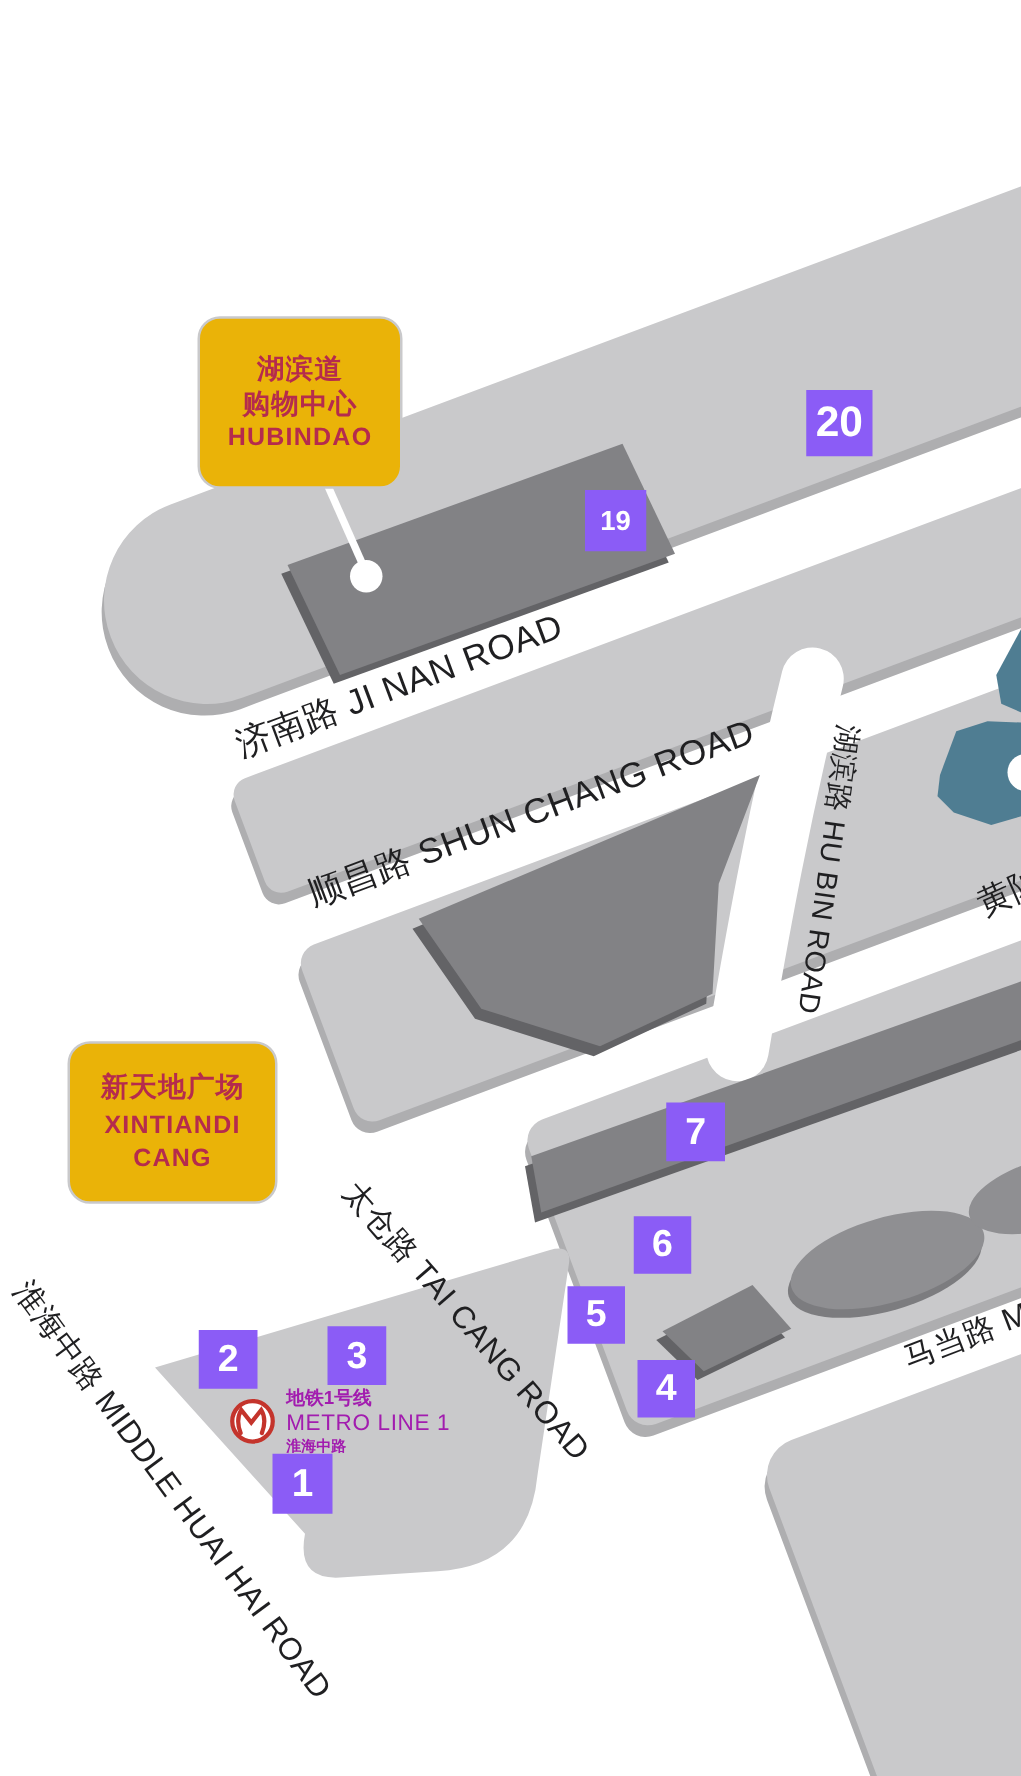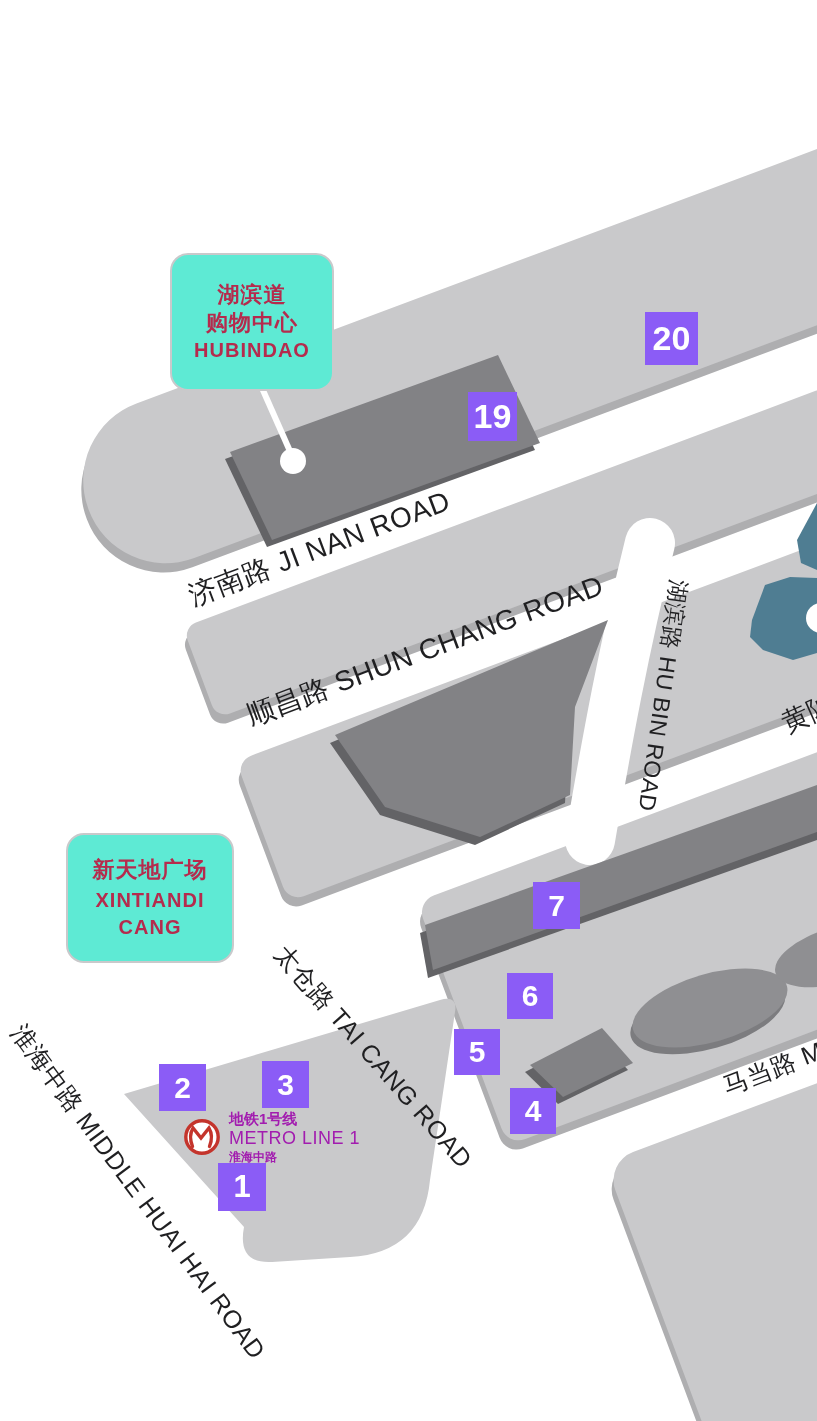--- a/index.html
+++ b/index.html
@@ -3,23 +3,23 @@
 <meta charset="utf-8">
 <style>
   html,body{margin:0;padding:0;background:#fff;}
   .stage{
     position:relative;width:817px;height:1421px;overflow:hidden;background:#ffffff;
     font-family:"Liberation Sans","DejaVu Sans",sans-serif;
   }
   .stage svg.mapbg{position:absolute;left:0;top:0;}
   
   .callout{
-    position:absolute;background:#5eead4;border:2px solid #c9c9cb;border-radius:18px;
+    position:absolute;background:#eab308;border:2px solid #c9c9cb;border-radius:18px;
     text-align:center;color:#b52b4d;display:flex;flex-direction:column;justify-content:center;
-    line-height:1.25;z-index:30;margin-left:12px;
+    line-height:1.25;z-index:30;
   }
   .callout .zh{font-size:22px;font-weight:bold;letter-spacing:1px;}
   .callout .en{font-size:20px;font-weight:bold;letter-spacing:1px;margin-top:2px;}
   .hub-box{left:158px;top:253px;width:160px;height:134px;}
   .xin-box{left:54px;top:833px;width:164px;height:126px;}
   
   .road-label{
     position:absolute;white-space:nowrap;color:#1f1f21;font-size:28px;
     letter-spacing:0.5px;transform-origin:left center;z-index:20;
   }
@@ -130,16 +130,16 @@
     </div>
   </div>
 
   <div class="badge" style="left:218px;top:1163px;width:48px;height:48px;font-size:31px;">1</div>
   <div class="badge" style="left:159px;top:1064px;width:47px;height:47px;font-size:30px;">2</div>
   <div class="badge" style="left:262px;top:1061px;width:47px;height:47px;font-size:30px;">3</div>
   <div class="badge" style="left:510px;top:1088px;width:46px;height:46px;font-size:30px;">4</div>
   <div class="badge" style="left:454px;top:1029px;width:46px;height:46px;font-size:30px;">5</div>
   <div class="badge" style="left:507px;top:973px;width:46px;height:46px;font-size:30px;">6</div>
   <div class="badge" style="left:533px;top:882px;width:47px;height:47px;font-size:30px;">7</div>
-  <div class="badge" style="left:468px;top:392px;width:49px;height:49px;font-size:34px;">19</div>
+  <div class="badge" style="left:468px;top:392px;width:49px;height:49px;font-size:22px;">19</div>
   <div class="badge" style="left:645px;top:312px;width:53px;height:53px;font-size:34px;">20</div>
 
 </div>
 
 </body></html>

